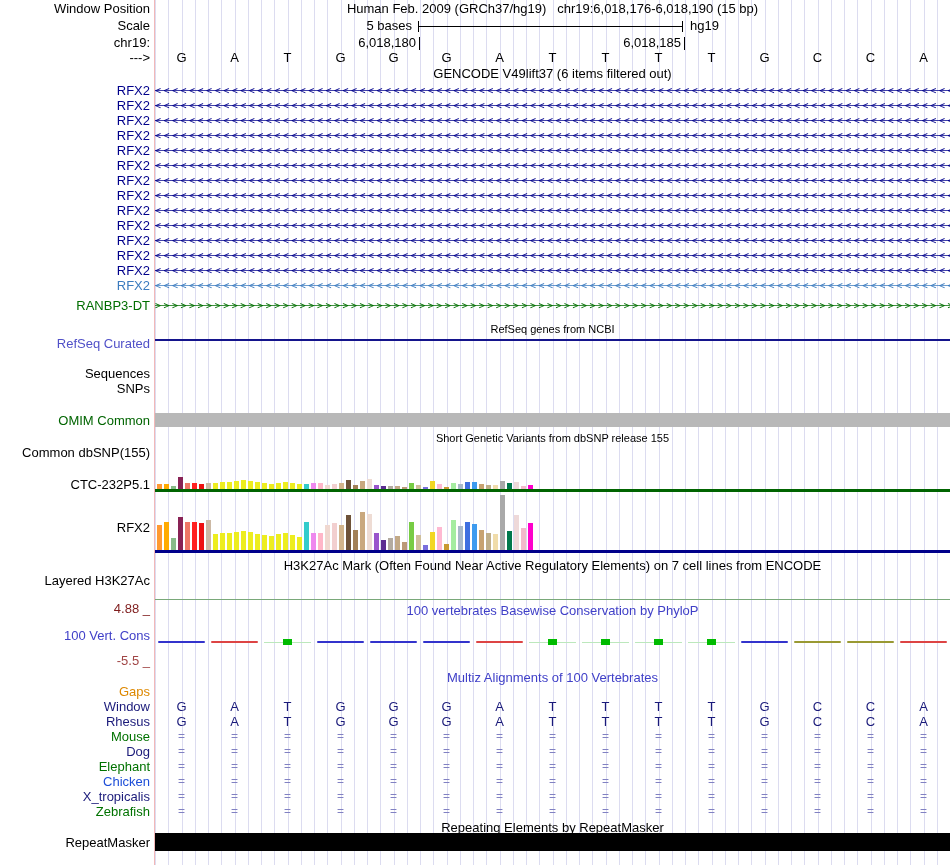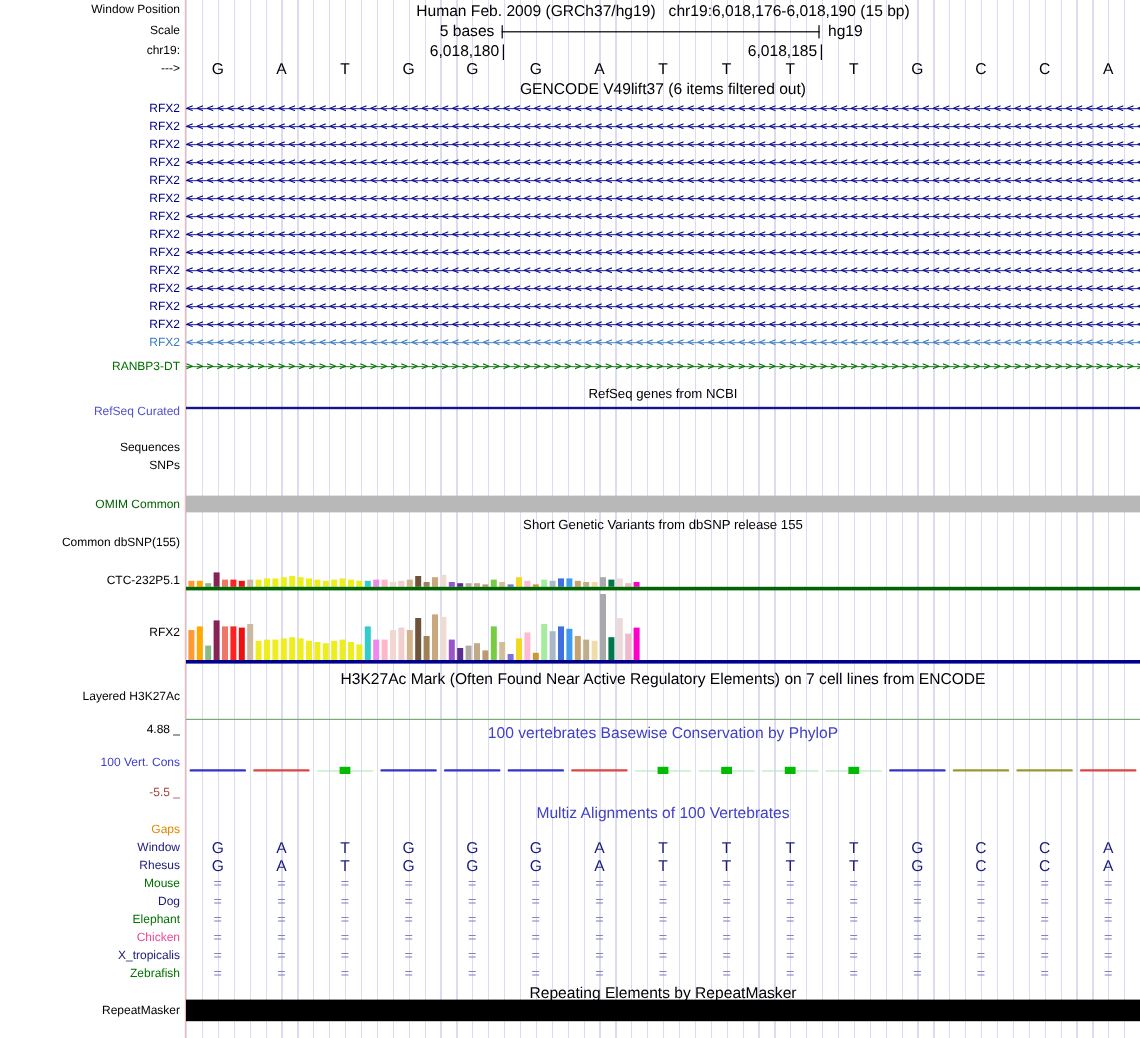--- a/index.html
+++ b/index.html
@@ -1,21 +1,21 @@
 <!DOCTYPE html>
 <html><head>
 <meta charset="utf-8">
 <style>
   html,body{margin:0;padding:0;background:#fff;}
   #browser{position:relative;width:950px;height:865px;background:#fff;overflow:hidden;
     font-family:"Liberation Sans",sans-serif;color:#000;}
   .grid{position:absolute;left:155px;top:0;width:795px;height:865px;
     background:repeating-linear-gradient(to right,#dcdcf0 0,#dcdcf0 1px,transparent 1px,transparent 13.25px);}
   .pinkline{position:absolute;left:154px;top:0;width:1px;height:865px;background:#f2b8b8;}
-  .lbl{position:absolute;left:0;width:150px;text-align:right;font-size:10px;height:15px;line-height:15px;white-space:nowrap;}
+  .lbl{position:absolute;left:0;width:150px;text-align:right;font-size:13px;height:15px;line-height:15px;white-space:nowrap;}
   .title{position:absolute;left:155px;width:795px;text-align:center;font-size:13px;height:15px;line-height:15px;white-space:nowrap;}
   .small{font-size:11px;}
   .hline{position:absolute;}
   .generow{position:absolute;left:155px;width:795px;height:15px;overflow:hidden;white-space:nowrap;
     font-family:"DejaVu Sans Mono",monospace;font-size:10px;line-height:15px;letter-spacing:2.5px;}
   .generow .gline{position:absolute;top:7px;left:0;right:0;height:1px;background:currentColor;opacity:.75;}
   .generow .arrows{position:relative;}
   .seqrow{position:absolute;left:155px;width:795px;height:15px;display:flex;}
   .seqrow span{flex:1;text-align:center;font-size:13px;line-height:15px;}
   .eqrow span{font-size:12px;color:#8181c2;}
@@ -280,21 +280,21 @@
       <div style="height: 35px; background: rgb(238, 217, 217);"></div>
       <div style="height: 22px; background: rgb(242, 185, 202);"></div>
       <div style="height: 27px; background: rgb(255, 0, 204);"></div>
     </div>
   <div class="hline" style="top: 550px; left: 155px; width: 795px; height: 3px; background: rgb(0, 0, 139);" id="rfx2-base"></div>
 
   <div class="title" style="top:558px">H3K27Ac Mark (Often Found Near Active Regulatory Elements) on 7 cell lines from ENCODE</div>
   <div class="lbl" style="top:573px">Layered H3K27Ac</div>
   <div class="hline" style="top: 599px; left: 155px; width: 795px; height: 1px; background: rgb(121, 168, 121);" id="h3k-line"></div>
 
-  <div class="lbl" style="top: 601px; color: #000000;" id="phylop-max">4.88 _</div>
+  <div class="lbl" style="top: 601px; color: #7f1d1d;" id="phylop-max">4.88 _</div>
   <div class="title" style="top: 603px; color: rgb(64, 64, 200);" id="phylop-title">100 vertebrates Basewise Conservation by PhyloP</div>
   <div class="lbl" style="top: 628px; color: rgb(64, 64, 200);" id="phylop-lbl">100 Vert. Cons</div>
   <div class="wigrow" id="wiggle">
       <div class="wigcell">
         <div class="wseg" style="background: rgb(51, 51, 204);"></div>
       </div>
       <div class="wigcell">
         <div class="wseg" style="background: rgb(221, 68, 68);"></div>
       </div>
       <div class="wigcell">
@@ -430,21 +430,21 @@
         <span style="color: rgb(129, 129, 194); font-size: 12px;">=</span>
         <span style="color: rgb(129, 129, 194); font-size: 12px;">=</span>
         <span style="color: rgb(129, 129, 194); font-size: 12px;">=</span>
         <span style="color: rgb(129, 129, 194); font-size: 12px;">=</span>
         <span style="color: rgb(129, 129, 194); font-size: 12px;">=</span>
         <span style="color: rgb(129, 129, 194); font-size: 12px;">=</span>
         <span style="color: rgb(129, 129, 194); font-size: 12px;">=</span>
         <span style="color: rgb(129, 129, 194); font-size: 12px;">=</span>
         <span style="color: rgb(129, 129, 194); font-size: 12px;">=</span>
       </div>
-      <div class="lbl" style="top: 774px; color: #ec4899;">Chicken</div>
+      <div class="lbl" style="top: 774px; color: #1d4ed8;">Chicken</div>
       <div class="seqrow eqrow" style="top: 774px;">
         <span style="color: rgb(129, 129, 194); font-size: 12px;">=</span>
         <span style="color: rgb(129, 129, 194); font-size: 12px;">=</span>
         <span style="color: rgb(129, 129, 194); font-size: 12px;">=</span>
         <span style="color: rgb(129, 129, 194); font-size: 12px;">=</span>
         <span style="color: rgb(129, 129, 194); font-size: 12px;">=</span>
         <span style="color: rgb(129, 129, 194); font-size: 12px;">=</span>
         <span style="color: rgb(129, 129, 194); font-size: 12px;">=</span>
         <span style="color: rgb(129, 129, 194); font-size: 12px;">=</span>
         <span style="color: rgb(129, 129, 194); font-size: 12px;">=</span>

